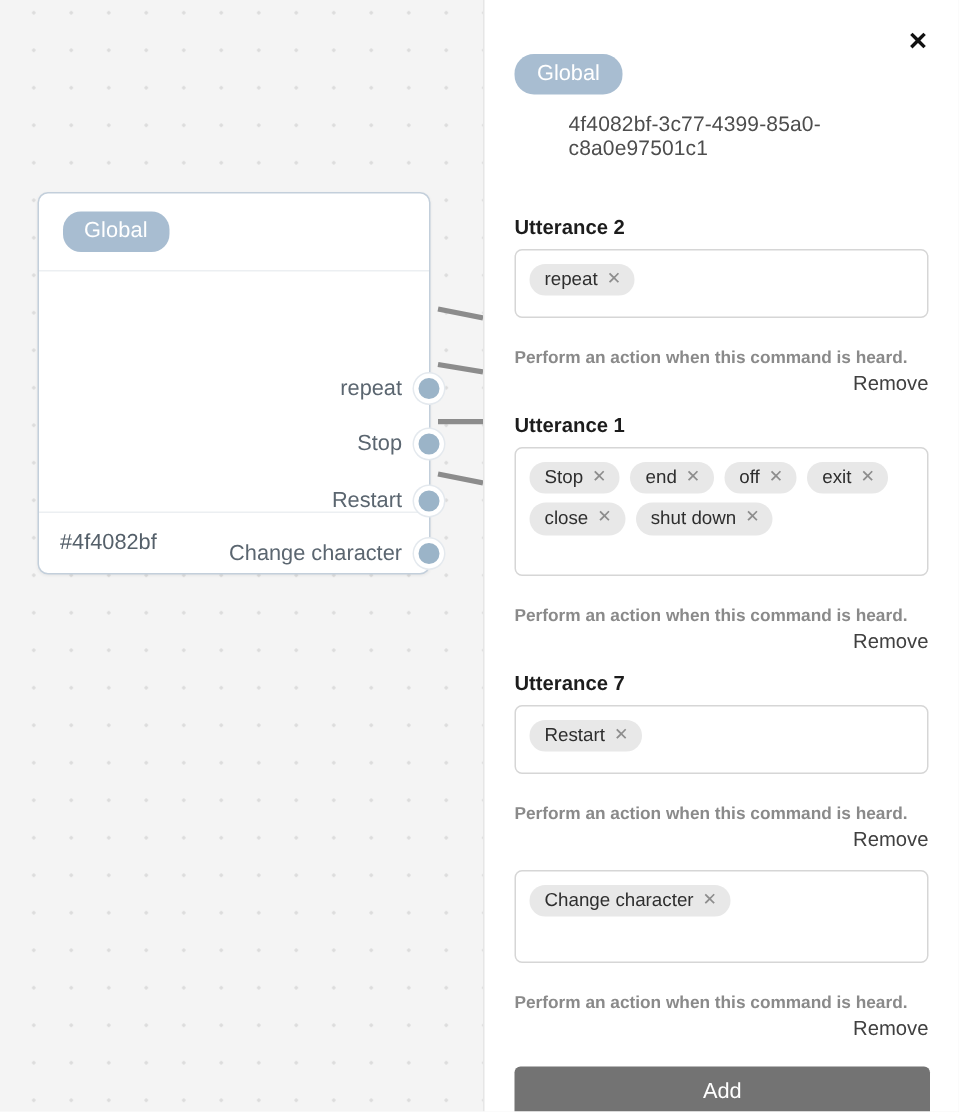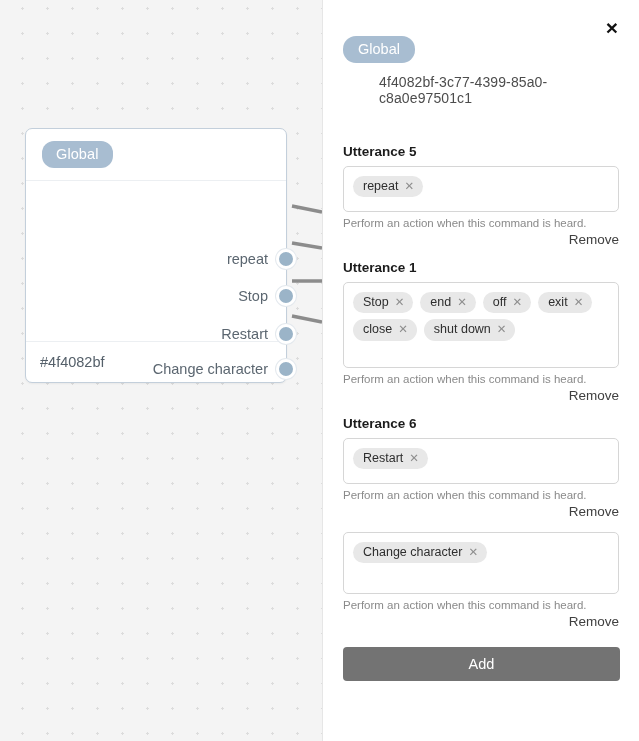--- a/index.html
+++ b/index.html
@@ -150,21 +150,22 @@
   }
   .tag .x {
     margin-left: 6px;
     color: #8d8d8d;
     font-size: 11.5px;
     cursor: pointer;
   }
   .hint {
     font-size: 11.5px;
     color: #8a8a8a;
-    margin-top: 5px;
+    margin-top: 21px;
+    font-weight: bold;
   }
   .remove {
     text-align: right;
     font-size: 13.5px;
     color: #404040;
     margin-top: 3px;
     cursor: pointer;
   }
   #add-btn {
     display: block;
@@ -229,21 +230,21 @@
     <div id="close-btn">×</div>
 
     <div class="panel-head">
       <span class="panel-badge">Global</span>
       <div class="panel-id">4f4082bf-3c77-4399-85a0-c8a0e97501c1</div>
     </div>
 
     <div class="utterances">
 
       <div class="utt">
-        <div class="utt-title">Utterance 5</div>
+        <div class="utt-title">Utterance 2</div>
         <div class="tagbox h-small">
           <div class="tags">
             <span class="tag">
               <span>repeat</span>
               <span class="x">✕</span>
             </span>
           </div>
         </div>
         <div class="hint">Perform an action when this command is heard.</div>
         <div class="remove">Remove</div>
@@ -277,21 +278,21 @@
               <span>shut down</span>
               <span class="x">✕</span>
             </span>
           </div>
         </div>
         <div class="hint">Perform an action when this command is heard.</div>
         <div class="remove">Remove</div>
       </div>
 
       <div class="utt">
-        <div class="utt-title">Utterance 6</div>
+        <div class="utt-title">Utterance 7</div>
         <div class="tagbox h-small">
           <div class="tags">
             <span class="tag">
               <span>Restart</span>
               <span class="x">✕</span>
             </span>
           </div>
         </div>
         <div class="hint">Perform an action when this command is heard.</div>
         <div class="remove">Remove</div>

